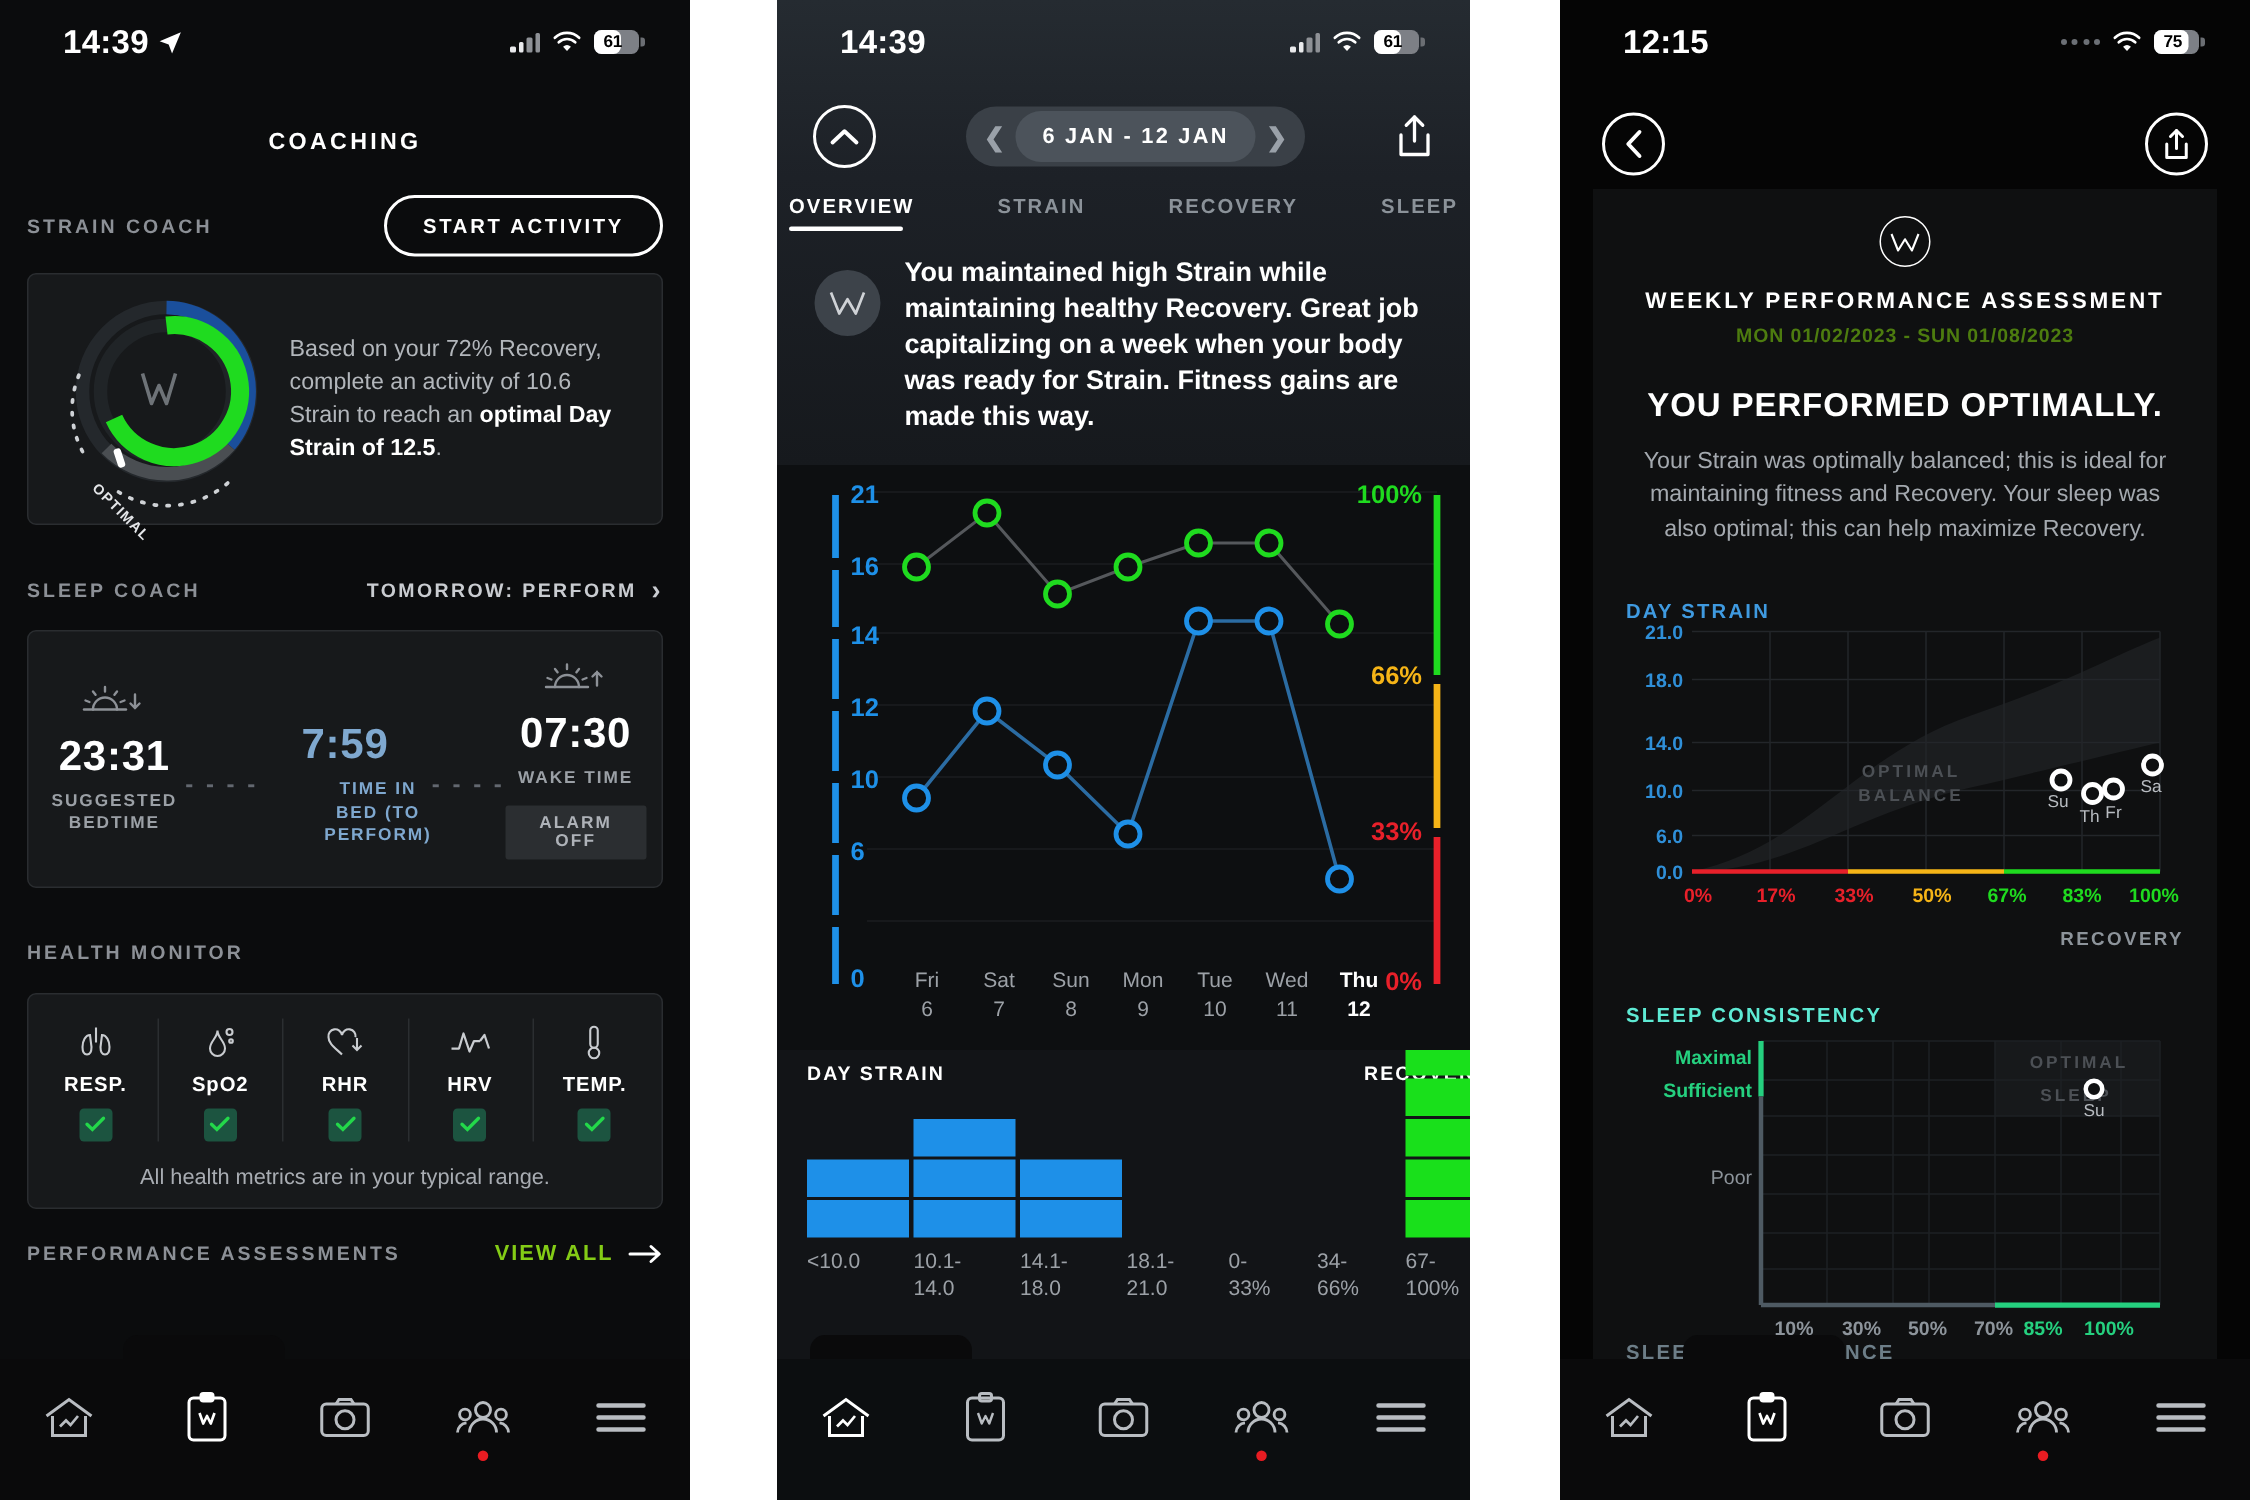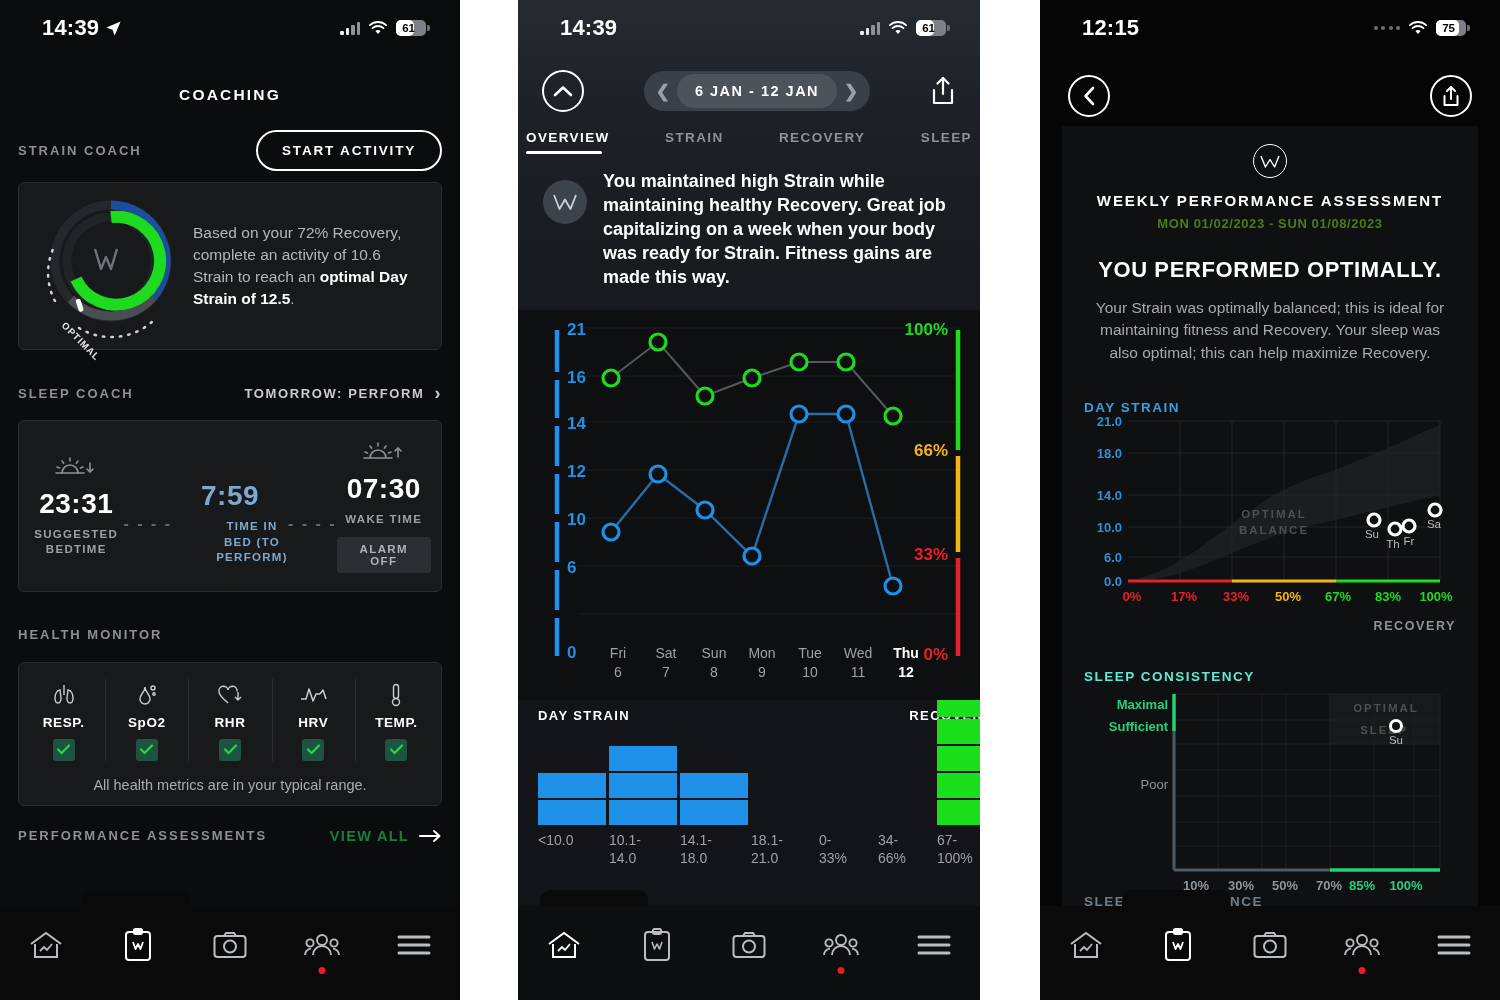--- a/index.html
+++ b/index.html
@@ -82,21 +82,21 @@
     width:1px; background:#2b2e31;}
   .hm-ic { height:28px; display:flex; align-items:center; justify-content:center;}
   .hm-lbl { color:#fff; font-size:13.5px; font-weight:700; letter-spacing:.6px; margin-top:6px;}
   .hm-chk { width:22px;height:22px;border-radius:3px;background:#1c5440;margin:9px auto 0;
     display:flex;align-items:center;justify-content:center;}
   .hm-note { color:#a8acb2; font-size:14.5px; text-align:center; margin-top:14px;}
 
   .pa-head { display:flex; align-items:center; justify-content:space-between;
     padding:0 18px; margin-top:22px;}
   .pa-label { color:#8c9096; font-size:13px; font-weight:700; letter-spacing:2px;}
-  .viewall { color:#15803d; font-size:14.5px; font-weight:700; letter-spacing:1.3px;
+  .viewall { color:#84cc16; font-size:14.5px; font-weight:700; letter-spacing:1.3px;
     display:flex; align-items:center; gap:11px;}
 
   
   .tabbar { position:absolute; left:0; right:0; bottom:0; height:94px; background:#0a0a0b;
     display:flex; align-items:flex-start; justify-content:space-around; padding-top:16px; z-index:20;}
   .tabbar.lite { background:#0c0e10; }
   .tab { width:56px; height:46px; display:flex; align-items:center; justify-content:center;
     position:relative;}
   .tab .dot { position:absolute; bottom:-6px; left:50%; transform:translateX(-50%);
     width:7px;height:7px;border-radius:50%;background:#e81c22;}

